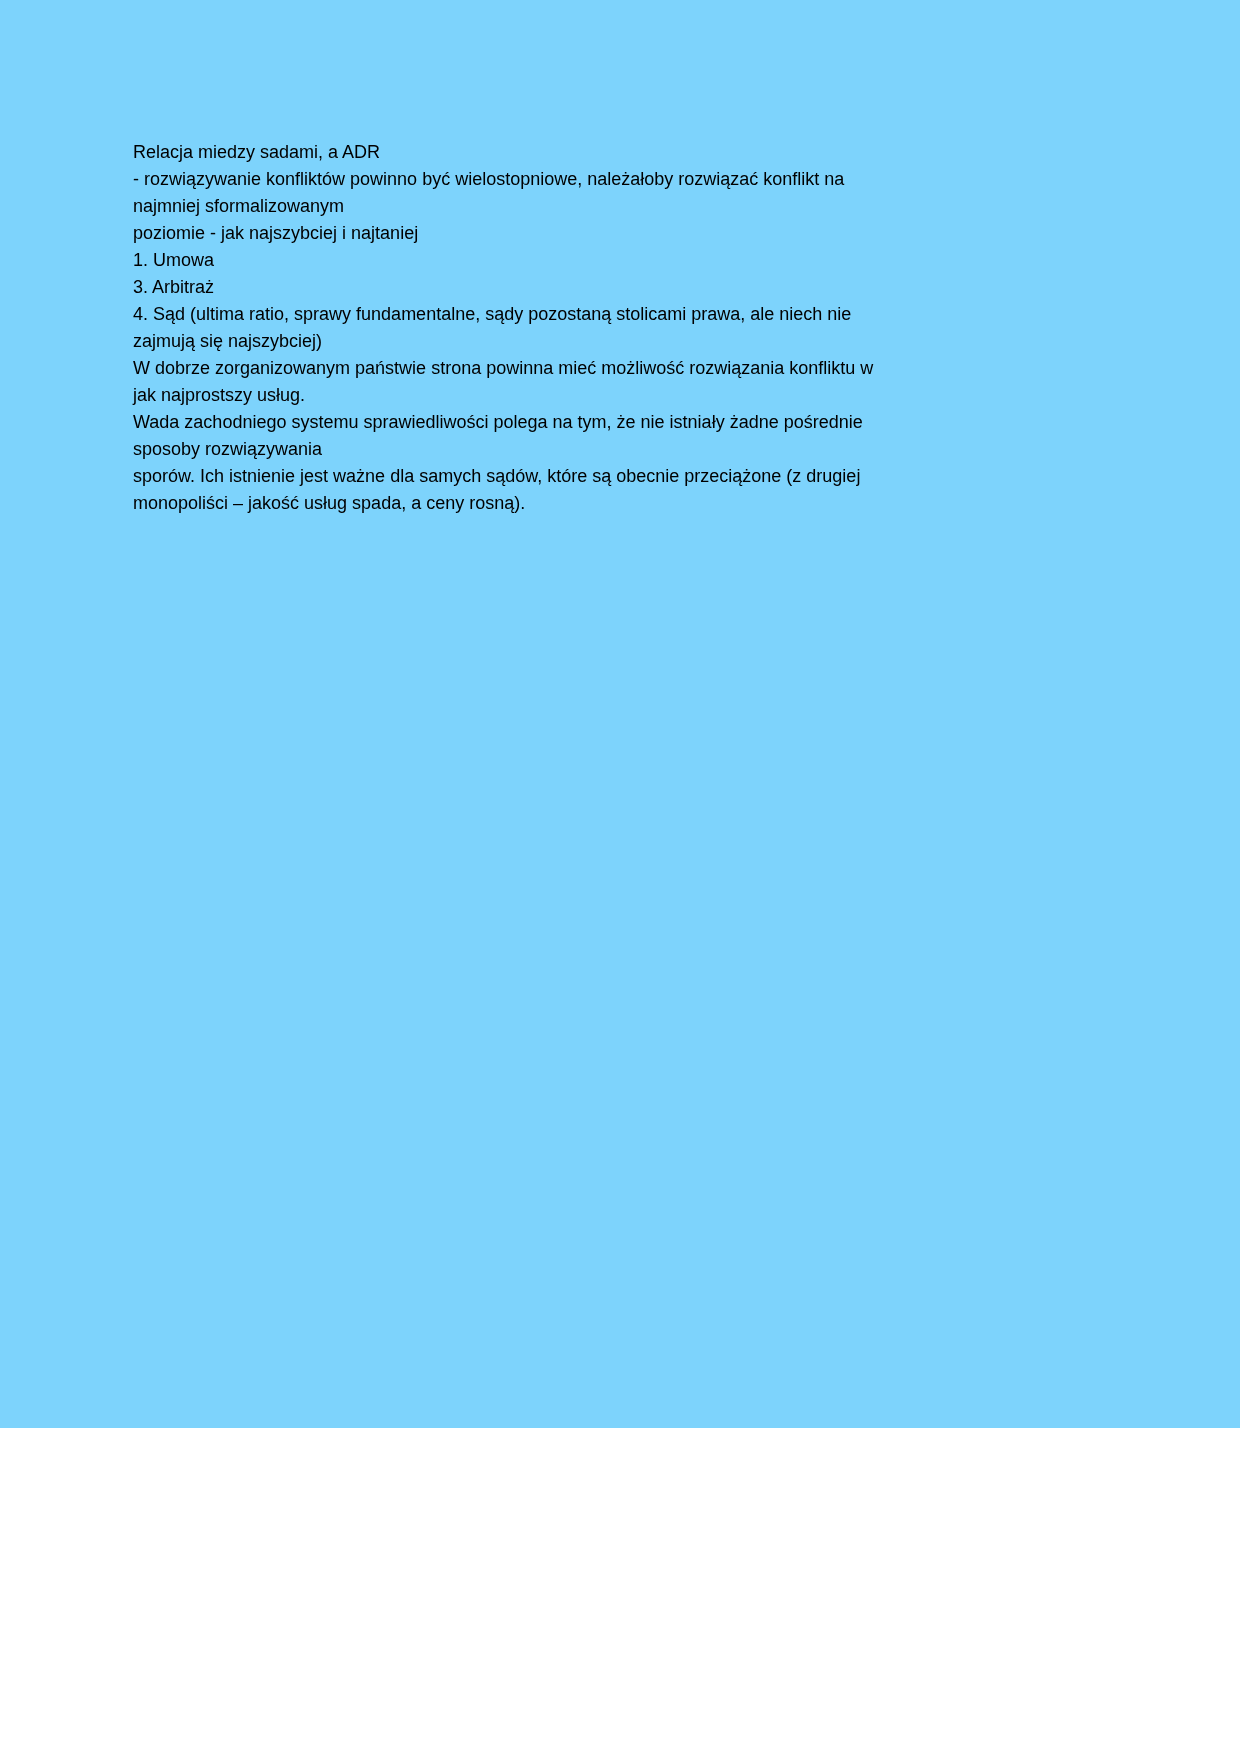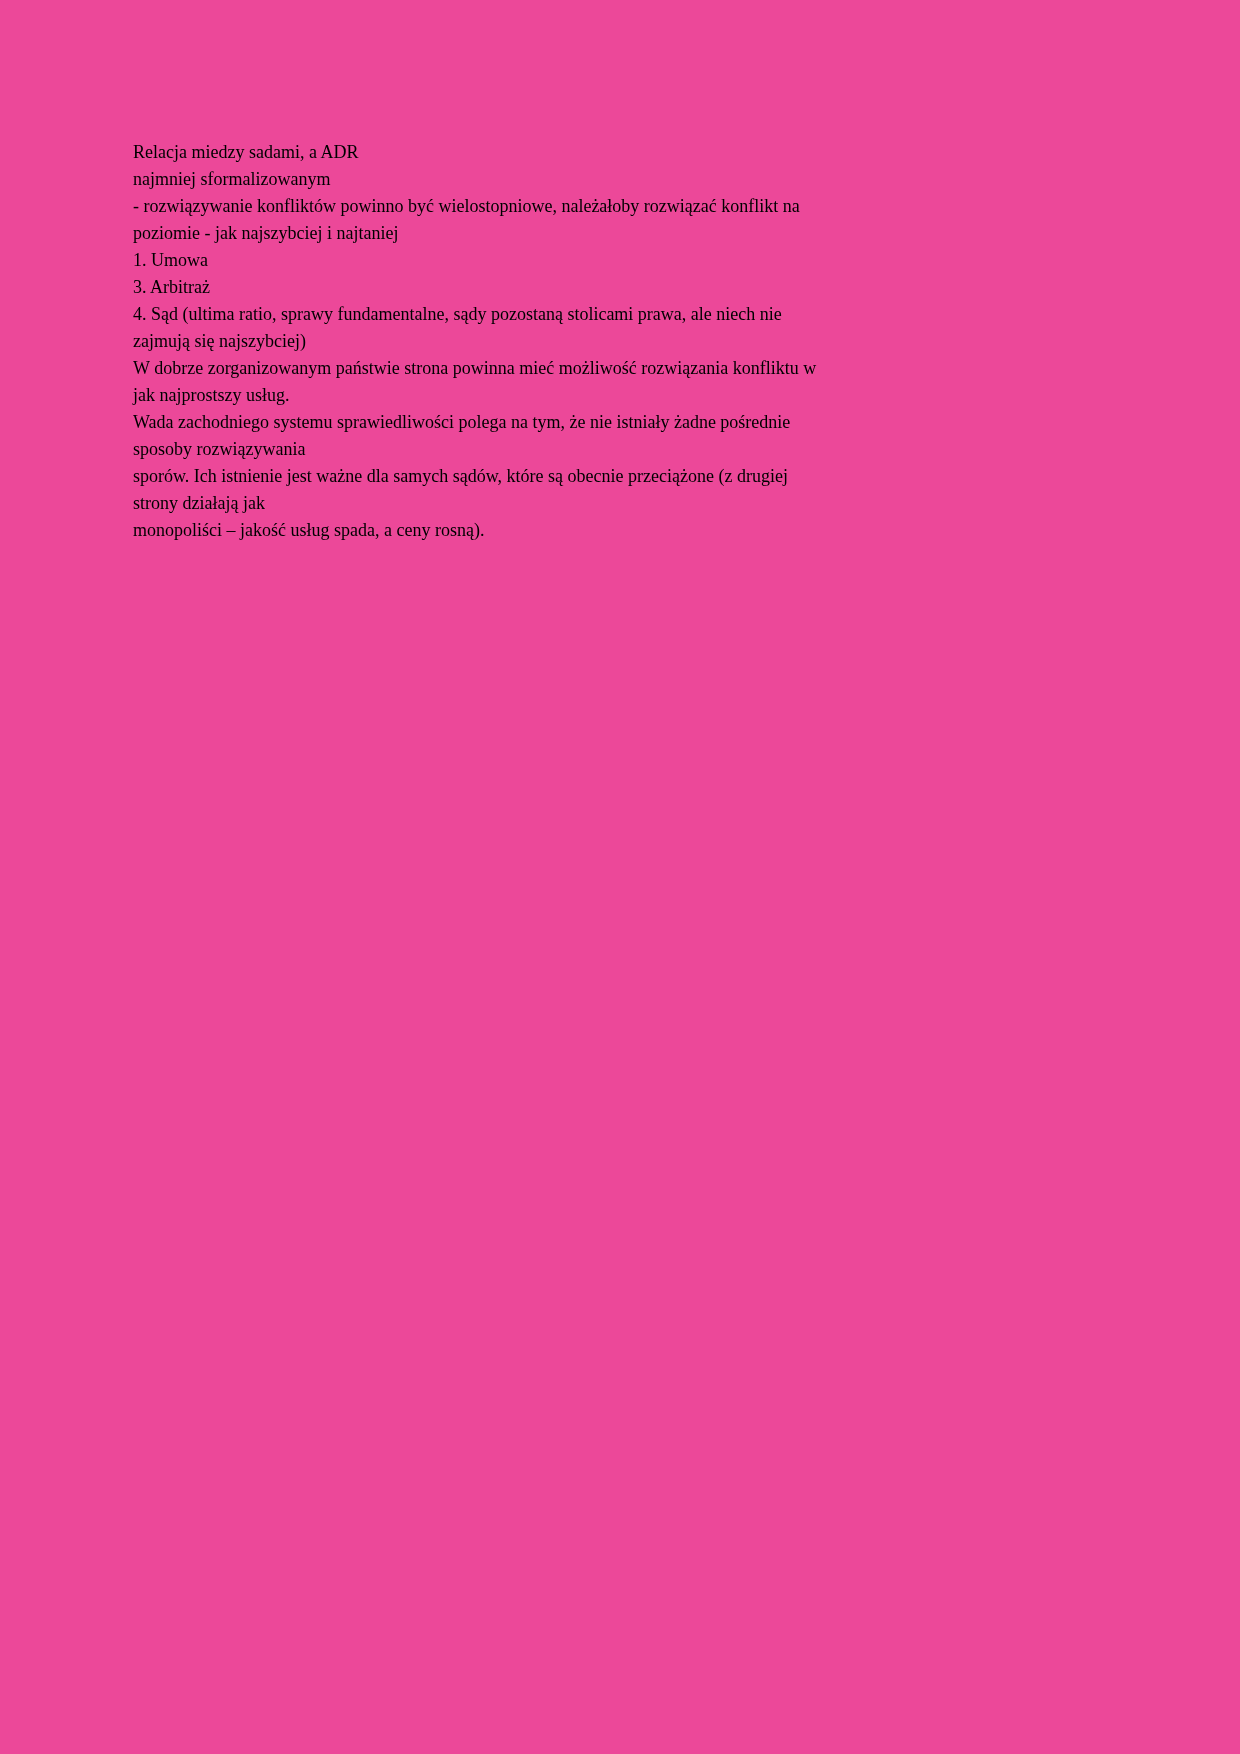--- a/index.html
+++ b/index.html
@@ -4,24 +4,24 @@
 <title>Document</title>
 <style>
   html, body {
     margin: 0;
     padding: 0;
     background: #ffffff;
   }
   .page {
     position: relative;
     width: 1240px;
-    height: 1754px;
-    background: #ec4899;
+    height: 1428px;
+    background: #7dd3fc;
     overflow: hidden;
-    font-family: Liberation Serif, serif;
+    font-family: Liberation Sans, sans-serif;
   }
   .doc-text {
     position: absolute;
     left: 133px;
     top: 139px;
     width: 880px;
     color: #000000;
     font-size: 18px;
     line-height: 27px;
     font-weight: 400;
@@ -32,28 +32,27 @@
     min-height: 27px;
   }
 </style>
 </head>
 <body>
 
 <div class="page">
   <div class="doc-text">
 
   <div class="line">Relacja miedzy sadami, a ADR</div>
+      <div class="line">- rozwiązywanie konfliktów powinno być wielostopniowe, należałoby rozwiązać konflikt na</div>
       <div class="line">najmniej sformalizowanym</div>
-      <div class="line">- rozwiązywanie konfliktów powinno być wielostopniowe, należałoby rozwiązać konflikt na</div>
       <div class="line">poziomie - jak najszybciej i najtaniej</div>
       <div class="line">1. Umowa</div>
       <div class="line">3. Arbitraż</div>
       <div class="line">4. Sąd (ultima ratio, sprawy fundamentalne, sądy pozostaną stolicami prawa, ale niech nie</div>
       <div class="line">zajmują się najszybciej)</div>
       <div class="line">W dobrze zorganizowanym państwie strona powinna mieć możliwość rozwiązania konfliktu w</div>
       <div class="line">jak najprostszy usług.</div>
       <div class="line">Wada zachodniego systemu sprawiedliwości polega na tym, że nie istniały żadne pośrednie</div>
       <div class="line">sposoby rozwiązywania</div>
       <div class="line">sporów. Ich istnienie jest ważne dla samych sądów, które są obecnie przeciążone (z drugiej</div>
-      <div class="line">strony działają jak</div>
       <div class="line">monopoliści – jakość usług spada, a ceny rosną).</div>
     </div>
 </div>
 
 </body></html>

